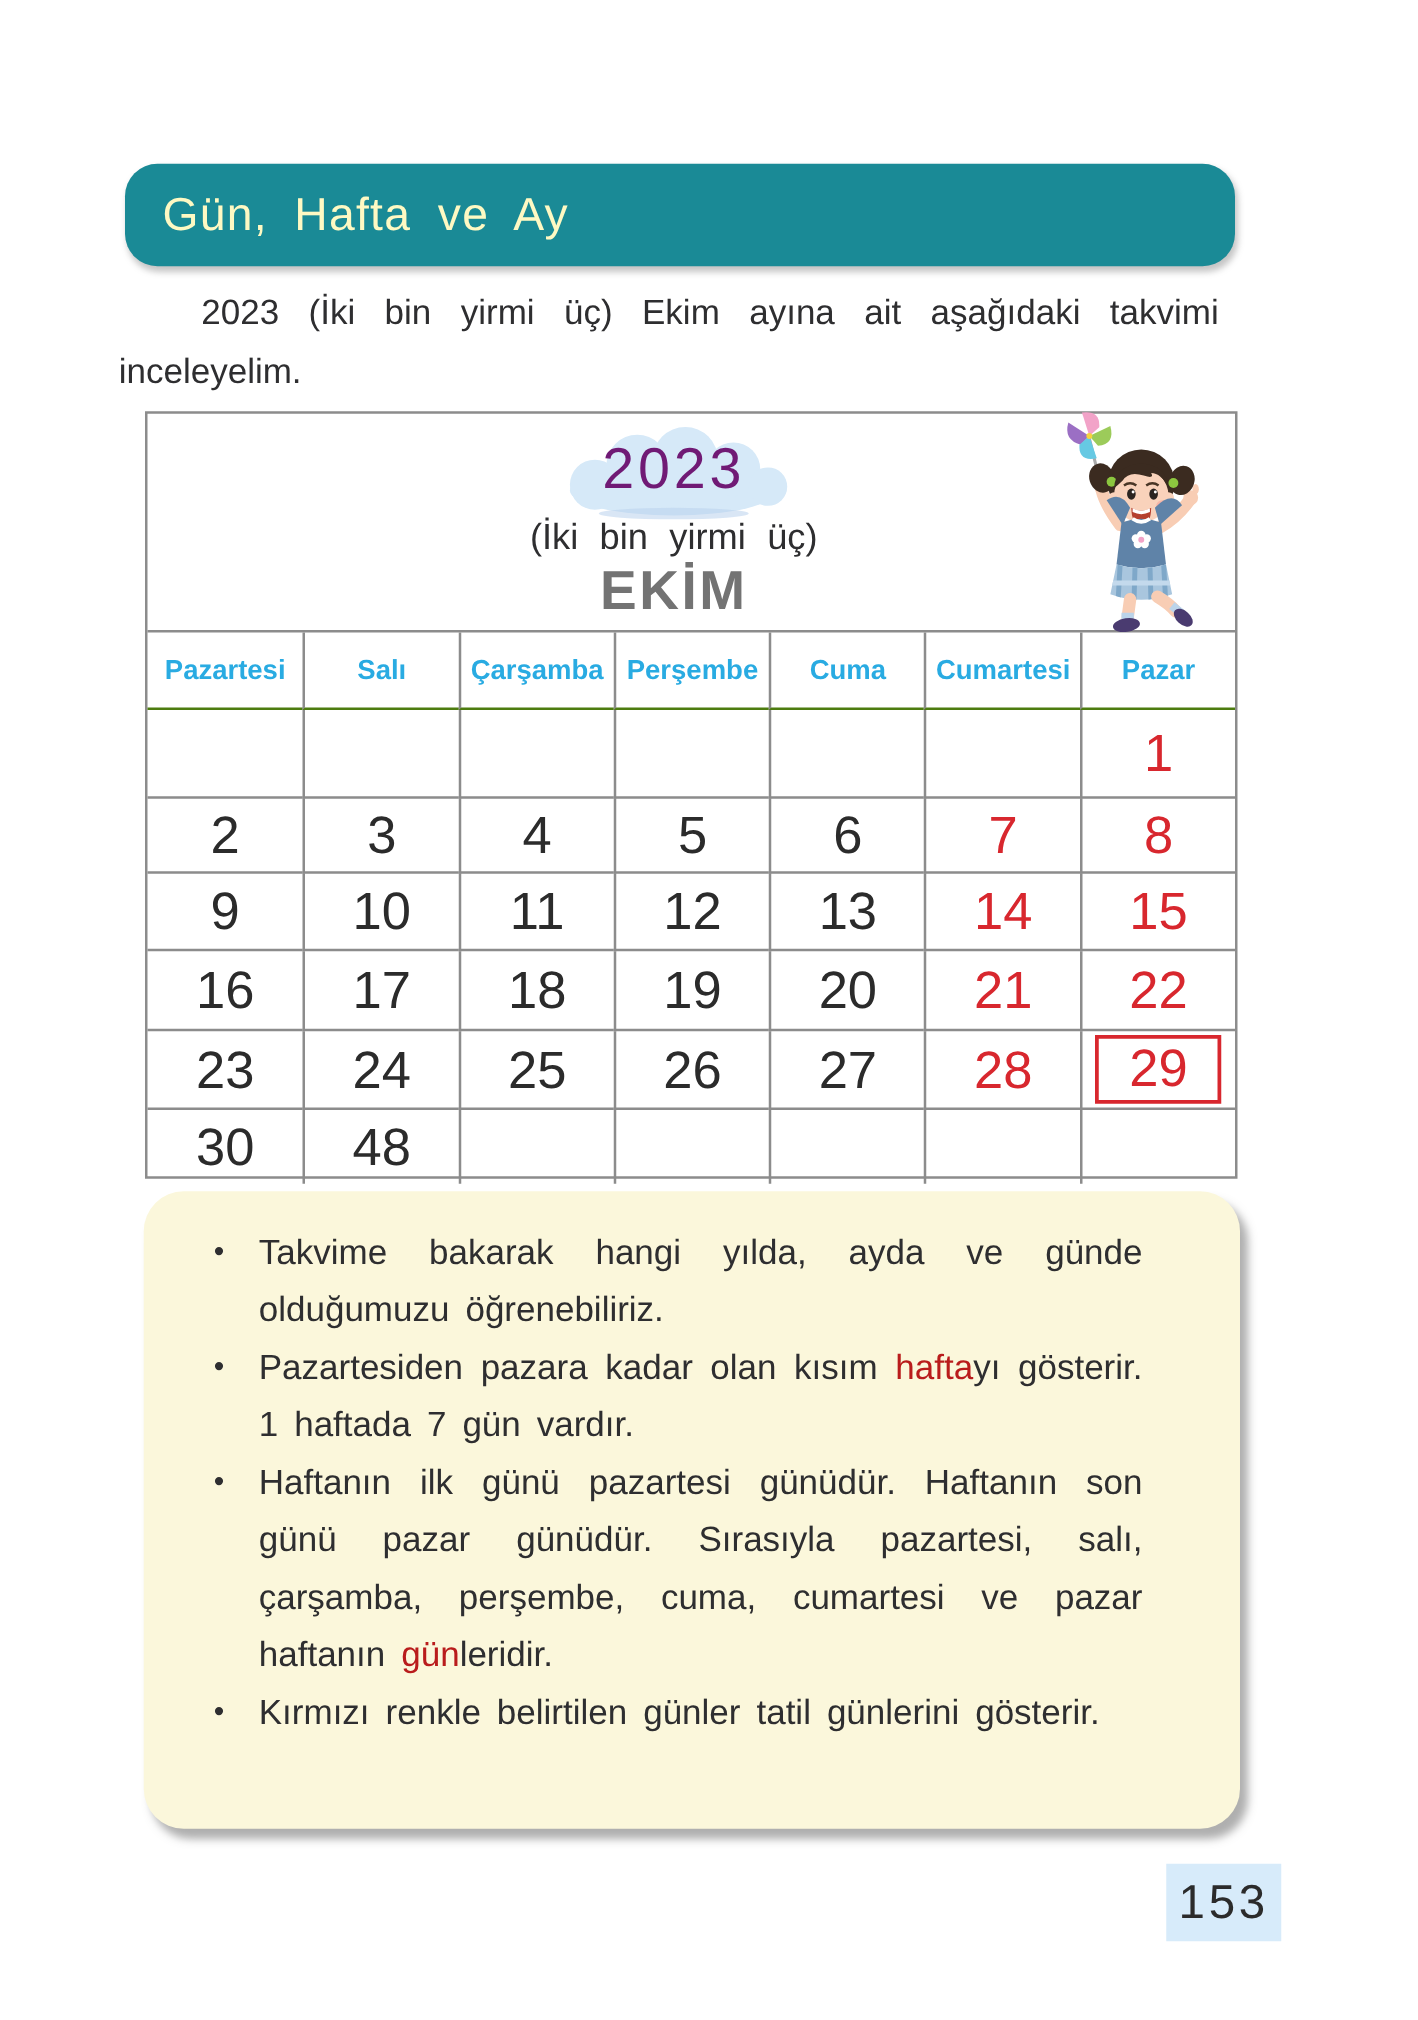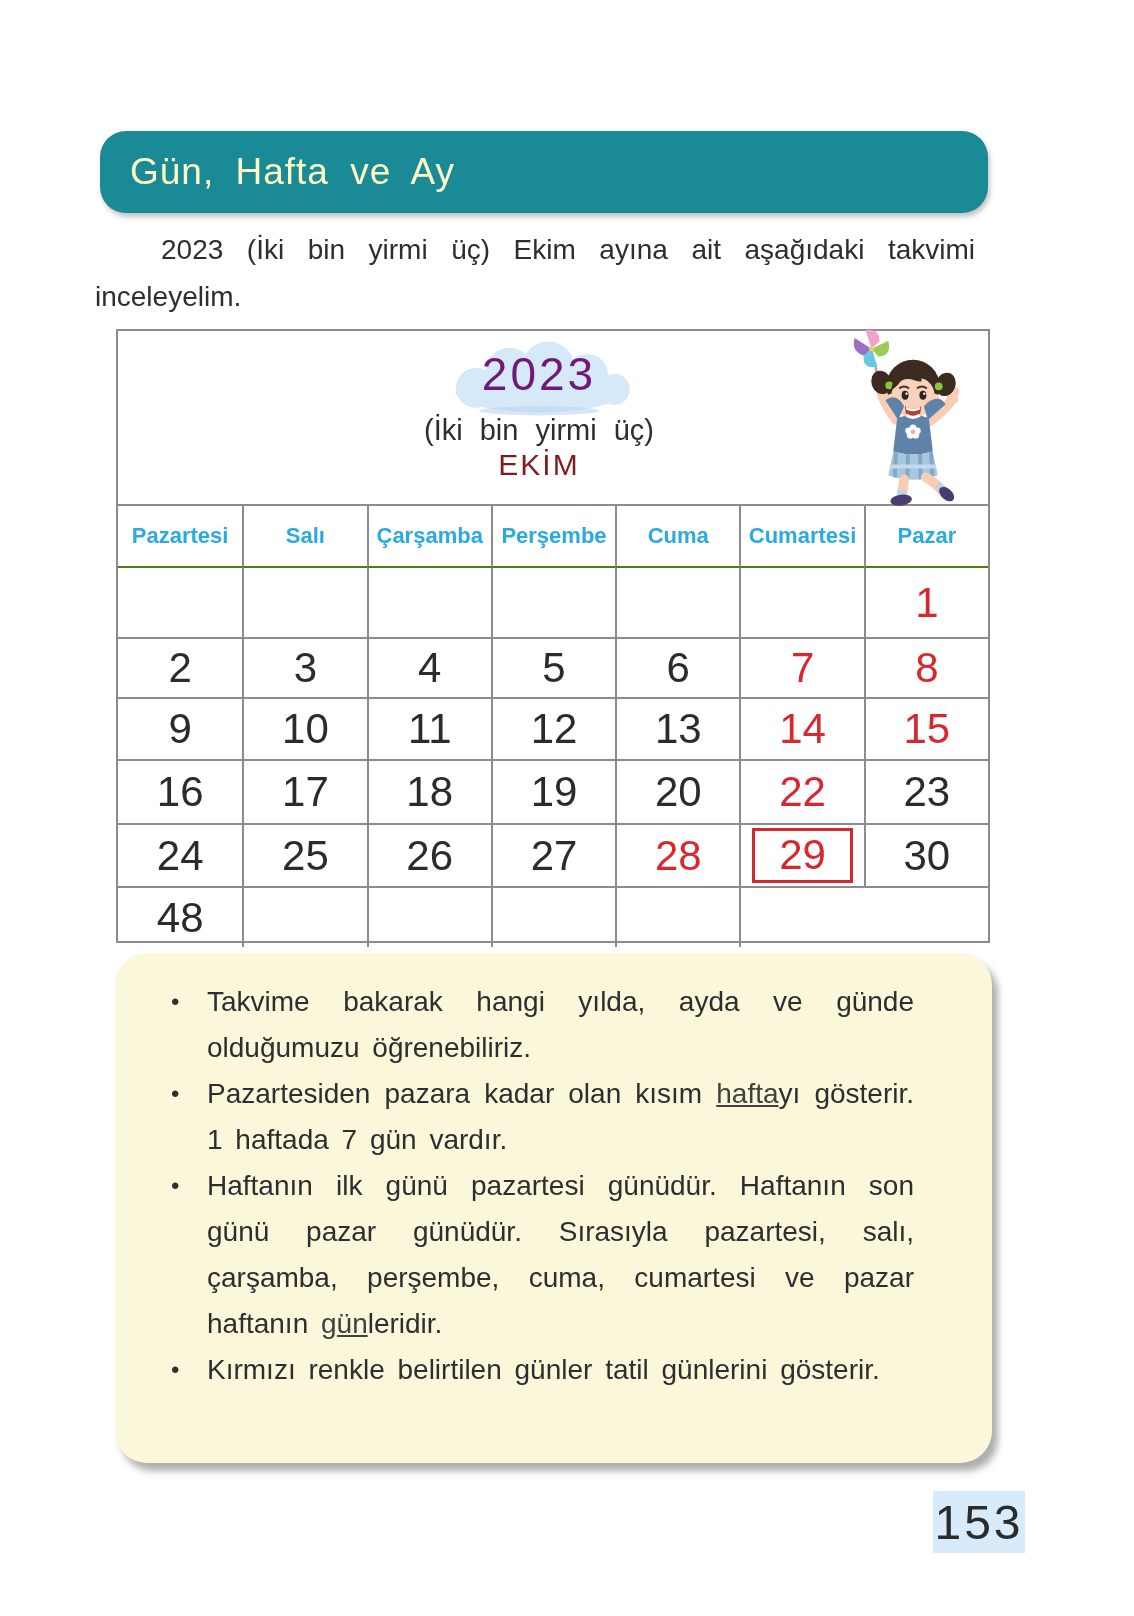--- a/index.html
+++ b/index.html
@@ -30,21 +30,21 @@
     position:relative;height:169px;border-bottom:2px solid #8c8c8c;
     box-sizing:border-box;text-align:center;
   }
   .cloud-wrap{position:relative;width:300px;height:80px;margin:6px auto 0;transform:translateX(-14px);}
   .cloud-svg{position:absolute;left:0;top:0;width:100%;height:100%;}
   .year{
     position:absolute;left:0;right:0;top:10px;font-size:46px;
     color:#701a75;letter-spacing:3px;
   }
   .year-words{font-size:29px;margin-top:-3px;transform:translateX(-14px);word-spacing:9px;color:#2e2e30;}
-  .month{font-size:30px;font-weight:normal;color:#7f1d1d;letter-spacing:2px;margin-top:1px;transform:translateX(-14px);}
+  .month{font-size:44px;font-weight:bold;color:#737373;letter-spacing:2px;margin-top:1px;transform:translateX(-14px);}
   .girl{position:absolute;right:4px;top:-8px;width:140px;height:178px;}
   
   .cal-days{display:grid;grid-template-columns:repeat(7,1fr);height:62px;}
   .cal-days .cell{
     border-left:2px solid #8c8c8c;border-bottom:2px solid #4d7c0f;box-sizing:border-box;
     display:flex;align-items:center;justify-content:center;
     color:#29abe2;font-weight:bold;font-size:22px;
   }
   .cal-days .cell:nth-child(7n+1){border-left:none;}
   
@@ -69,26 +69,26 @@
     box-shadow:6px 8px 7px rgba(95,95,95,.5);
   }
   .note{display:flex;}
   .bullet{
     width:36px;flex-shrink:0;font-size:24px;line-height:46px;color:#2e2e30;
   }
   .note-text{
     margin:0;flex:1;font-size:28px;line-height:46px;color:#2e2e30;
     text-align:justify;word-spacing:5px;
   }
-  .pink{color:#404040;text-decoration:underline;}
+  .pink{color:#b91c1c;}
   
   .pagenum{
     position:absolute;left:933px;top:1491px;width:92px;height:62px;
     background:#d7ebfa;display:flex;align-items:center;justify-content:center;
-    font-size:48px;letter-spacing:3px;color:#2b2b2b;
+    font-size:38px;letter-spacing:3px;color:#2b2b2b;
   }
 </style>
 </head>
 <body>
 
 <div class="banner">
   <span class="title">Gün, Hafta ve Ay</span>
 </div>
 
 <p class="intro">2023 (İki bin yirmi üç) Ekim ayına ait aşağıdaki takvimi inceleyelim.</p>
@@ -214,20 +214,21 @@
       <div class="cell">11</div>
       <div class="cell">12</div>
       <div class="cell">13</div>
       <div class="cell red">14</div>
       <div class="cell red">15</div>
       <div class="cell">16</div>
       <div class="cell">17</div>
       <div class="cell">18</div>
       <div class="cell">19</div>
       <div class="cell">20</div>
+      <div class="cell red">21</div>
       <div class="cell red">22</div>
       <div class="cell">23</div>
       <div class="cell">24</div>
       <div class="cell">25</div>
       <div class="cell">26</div>
       <div class="cell">27</div>
       <div class="cell red">28</div>
       <div class="cell red">
         <span class="boxed">29</span>
       </div>

